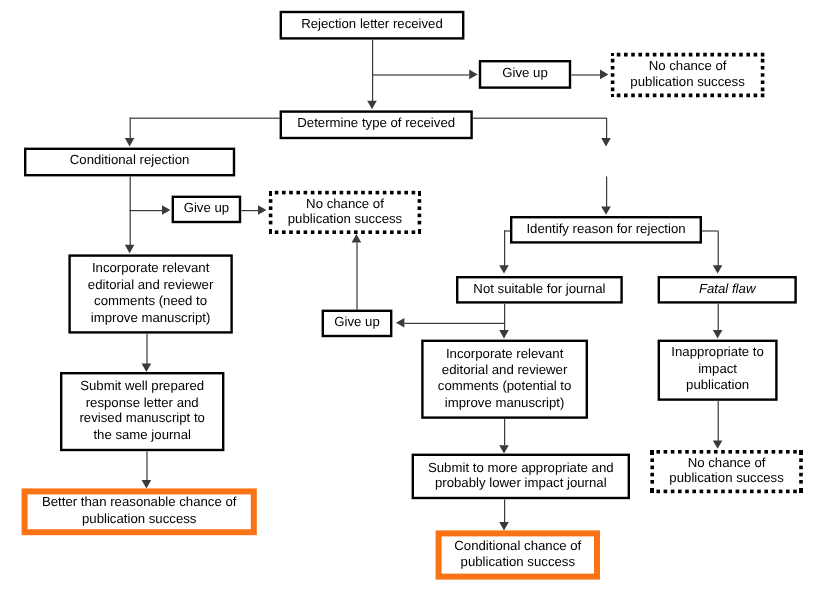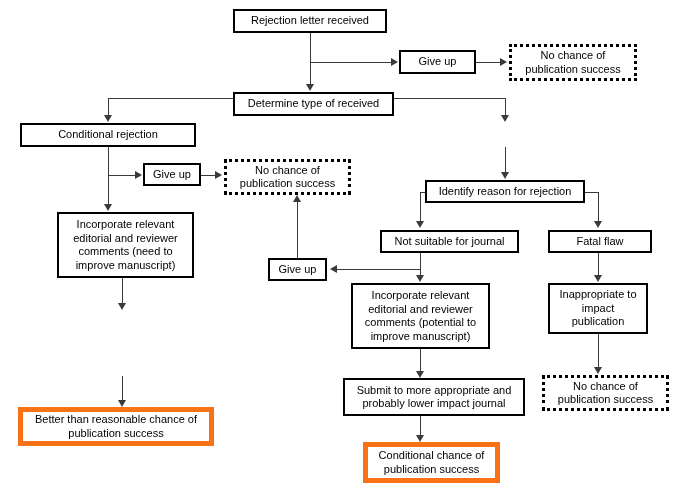--- a/index.html
+++ b/index.html
@@ -157,21 +157,21 @@
   </div>
 
   <div class="node solid" style="left:425px;top:180px;width:160px;height:23px;">
     <span class="lbl">Identify reason for rejection</span>
   </div>
 
   <div class="node solid" style="left:351px;top:230px;width:139px;height:23px;margin-left:29px;">
     <span class="lbl">Not suitable for journal</span>
   </div>
 
-  <div class="node solid" style="left:548px;top:230px;width:104px;height:23px;">
+  <div class="node solid" style="left:548px;top:230px;width:116px;height:23px;font-style:italic;">
     <span class="lbl">Fatal flaw</span>
   </div>
 
   <div class="node solid" style="left:57px;top:212px;width:137px;height:66px;">
     <span class="lbl">Incorporate relevant
 editorial and reviewer
 comments (need to
 improve manuscript)</span>
   </div>
 
@@ -185,20 +185,26 @@
 comments (potential to
 improve manuscript)</span>
   </div>
 
   <div class="node solid" style="left:548px;top:283px;width:100px;height:51px;">
     <span class="lbl">Inappropriate to
 impact
 publication</span>
   </div>
 
+  <div class="node solid" style="left:50px;top:310px;width:137px;height:66px;">
+    <span class="lbl">Submit well prepared
+response letter and
+revised manuscript to
+the same journal</span>
+  </div>
 
   <div class="node dotted" style="left:542px;top:375px;width:127px;height:36px;">
     <span class="lbl">No chance of
 publication success</span>
   </div>
 
   <div class="node solid" style="left:343px;top:378px;width:182px;height:38px;">
     <span class="lbl">Submit to more appropriate and
 probably lower impact journal</span>
   </div>

